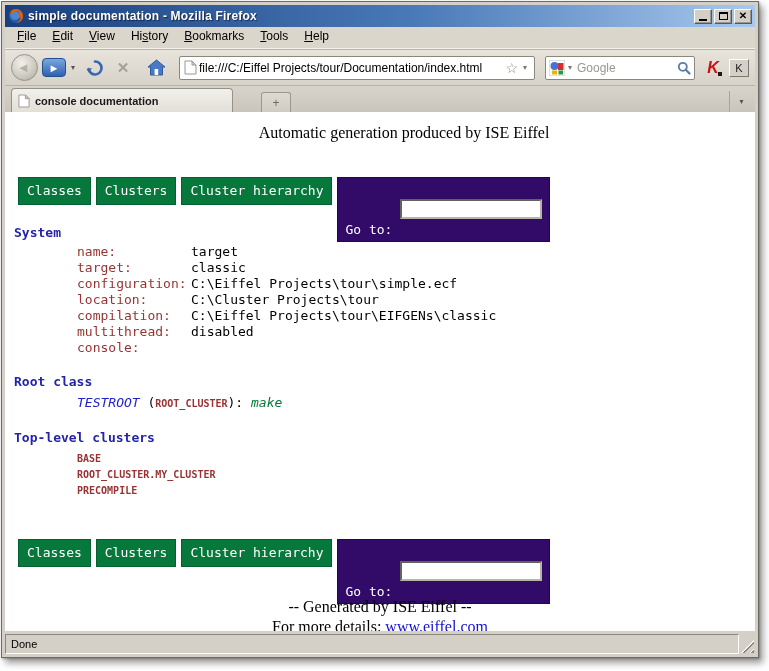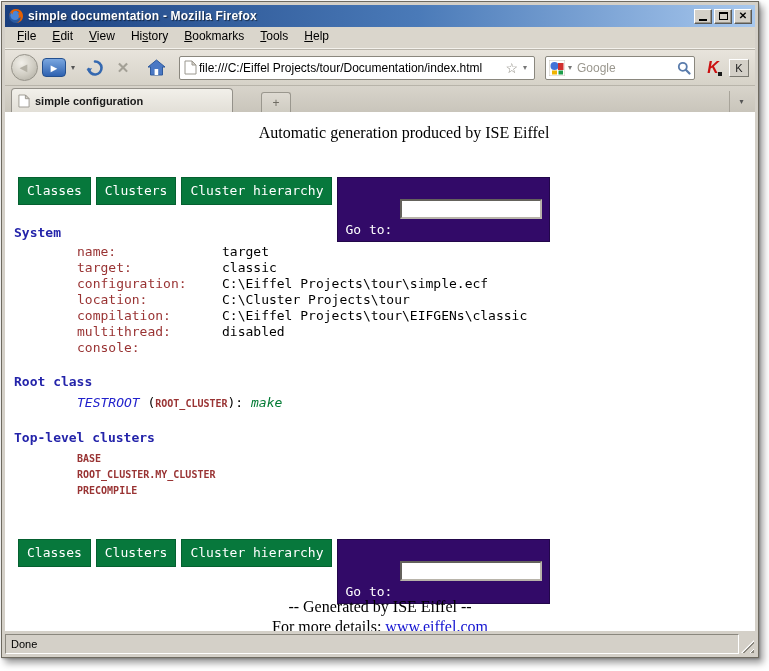--- a/index.html
+++ b/index.html
@@ -96,21 +96,21 @@
           margin-right:5px; cursor:pointer; }
   .gotobar { background:var(--goto-purple,#320a68); border:1px solid #22074a;
              display:flex; align-items:center; padding:3px 7px 4px; }
   .goto-label { color:#fff; font-size:13px; margin-right:8px; white-space:pre;margin-top:41px; }
   .goto-input { width:142px; height:20px; border:2px inset #b8b4aa; background:#fff;
                 font-family:"DejaVu Sans Mono",monospace; font-size:12px; outline:none; }
 
   .sec-heading { font-size:13px; font-weight:bold; color:var(--heading-navy,#2424aa);
                  margin:18px 0 2px 9px; }
   .sysrows { margin-top:4px; }
-  .sysrow { display:flex; margin-left:72px; line-height:16px; font-size:13px;gap:31px; }
+  .sysrow { display:flex; margin-left:72px; line-height:16px; font-size:13px; }
   .syslabel { color:var(--label-red,#993333); width:114px; flex:0 0 114px; white-space:pre; }
   .sysval { color:#000; white-space:pre; }
 
   .rootline { margin:6px 0 0 72px; font-size:13px; line-height:16px; }
   .class-link { color:var(--class-blue,#2222cc); font-style:italic; cursor:pointer; }
   .cluster-ref { color:var(--label-red,#993333); font-size:10px; font-weight:bold; }
   .paren { color:#000; }
   .feature-link { color:var(--feature-green,#007a33); font-style:italic; cursor:pointer; }
 
   .clusterlist { margin:6px 0 0 72px; }
@@ -221,21 +221,21 @@
     <span class="kasp">K</span>
     <span class="kbtn">K</span>
   </div>
 
   <div class="tabstrip">
     <div class="tab">
       <svg class="pgicon" width="12" height="14" viewBox="0 0 13 15">
         <path d="M1 1 L8 1 L12 5 L12 14 L1 14 Z" fill="#fff" stroke="#9a978e"></path>
         <path d="M8 1 L8 5 L12 5 Z" fill="#d8d4cc" stroke="#9a978e"></path>
       </svg>
-      <span class="tab-label">simple configuration</span>
+      <span class="tab-label">console documentation</span>
     </div>
     <div class="newtab">+</div>
     <div class="tablist">▾</div>
   </div>
 
   <div class="content">
 
     <div class="page-header">Automatic generation produced by ISE Eiffel</div>
 
     <div class="navrow navrow-top">

